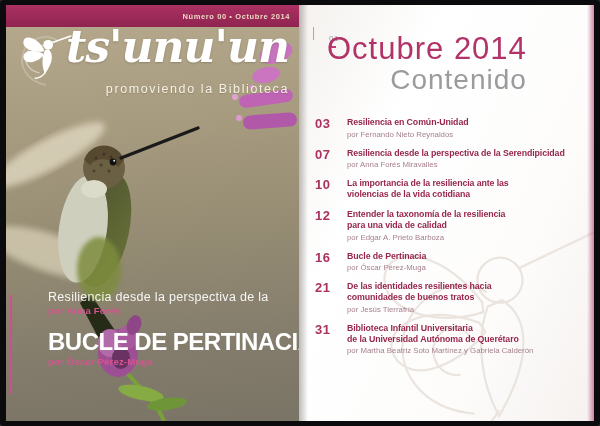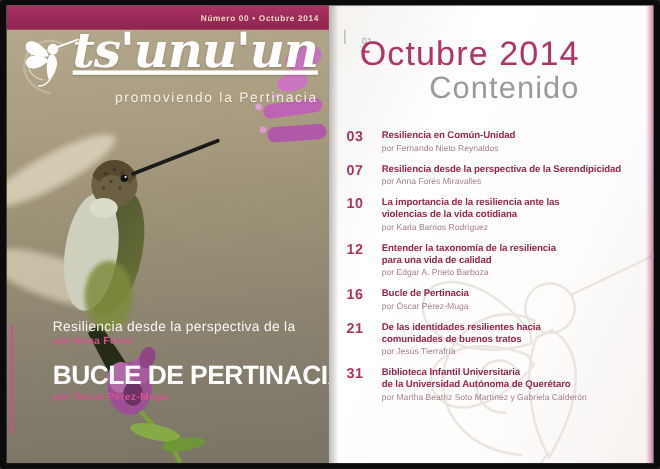--- a/index.html
+++ b/index.html
@@ -12,21 +12,21 @@
   .cover-art{ position:absolute; inset:0; z-index:1; }
   .topbar{ position:absolute; left:0; top:0; right:0; height:22px; z-index:5;
            background:linear-gradient(#ab3163,#8f2450);
            display:flex; justify-content:flex-end; align-items:center; padding-right:9px; }
   .topbar span{ font-size:7.5px; color:#eed8c3; letter-spacing:.6px; font-weight:bold; }
 
   .brand-icon{ position:absolute; left:13px; top:25px; width:54px; height:50px; z-index:4; }
   .brand-title{ position:absolute; left:60px; top:16px; right:2px; z-index:4;
                 font-family:"DejaVu Serif", serif; font-style:italic; font-weight:bold;
                 font-size:44px; color:#ffffff; letter-spacing:-1px; white-space:nowrap;
-                text-shadow:0 1px 2px rgba(90,80,60,.35);text-decoration:underline; }
+                text-shadow:0 1px 2px rgba(90,80,60,.35); }
   .brand-tagline{ position:absolute; right:10px; top:77px; z-index:4;
                   font-size:12.5px; color:#f6f1e4; letter-spacing:1.6px;
                   text-shadow:0 1px 1px rgba(90,80,60,.3); }
 
   .feature-rule{ position:absolute; left:4px; top:290px; width:2px; height:99px; background:#cc4f90; z-index:6; }
   .cover-features{ position:absolute; left:13px; right:5px; top:285px; z-index:6; color:#fff;margin-left:29px; }
   .kicker{ font-size:12.5px; color:rgba(255,255,255,.93); letter-spacing:.3px; }
   .f-title1{ font-size:29px; font-weight:bold; letter-spacing:.5px; line-height:30px; white-space:nowrap; }
   .f-title2{ font-size:24px; font-weight:bold; letter-spacing:-.5px; line-height:26px; white-space:nowrap; }
   .f-byline{ font-size:9.5px; font-weight:bold; color:#d4558f; margin-top:1px; letter-spacing:.2px; }
@@ -133,21 +133,21 @@
     <svg class="brand-icon" viewBox="0 0 100 90" aria-hidden="true">
       <path d="M38,78 C18,74 8,58 14,42 C20,28 36,22 48,30" fill="none" stroke="rgba(255,255,255,0.45)" stroke-width="2.5"></path>
       <path d="M46,34 C30,8 8,8 8,22 C8,34 28,42 46,38 Z" fill="#ffffff"></path>
       <path d="M44,42 C20,30 2,42 10,54 C18,64 36,56 46,46 Z" fill="#ffffff"></path>
       <circle cx="54" cy="26" r="9" fill="#ffffff"></circle>
       <path d="M54,34 C64,42 64,58 48,80 C42,66 42,48 48,36 Z" fill="#ffffff"></path>
       <path d="M62,22 L96,10" stroke="#ffffff" stroke-width="3" stroke-linecap="round"></path>
       <path d="M48,78 C42,86 36,88 30,88" stroke="#ffffff" stroke-width="2.5" fill="none" stroke-linecap="round"></path>
     </svg>
     <div class="brand-title">ts'unu'un</div>
-    <div class="brand-tagline">promoviendo la Pertinacia</div>
+    <div class="brand-tagline">promoviendo la Biblioteca</div>
 
     <div class="feature-rule"></div>
     <div class="cover-features">
       <div class="kicker">Resiliencia desde la perspectiva de la</div>
       <div class="f-byline">por Anna Forés</div>
       <div class="f-gap"></div>
       <div class="f-title2">BUCLE DE PERTINACIA</div>
       <div class="f-byline">por Óscar Pérez-Muga</div>
     </div>
   </div>
@@ -195,21 +195,20 @@
       <span class="toc-title">Resiliencia desde la perspectiva de la Serendipicidad</span>
       <span class="toc-author">por Anna Forés Miravalles</span>
     </span>
   </div>
 
   <div class="toc-entry">
     <span class="toc-page">10</span>
     <span class="toc-text">
       <span class="toc-title">La importancia de la resiliencia ante las
 violencias de la vida cotidiana</span>
-      <span class="toc-author">por Karla Barrios Rodríguez</span>
     </span>
   </div>
 
   <div class="toc-entry">
     <span class="toc-page">12</span>
     <span class="toc-text">
       <span class="toc-title">Entender la taxonomía de la resiliencia
 para una vida de calidad</span>
       <span class="toc-author">por Edgar A. Prieto Barboza</span>
     </span>

